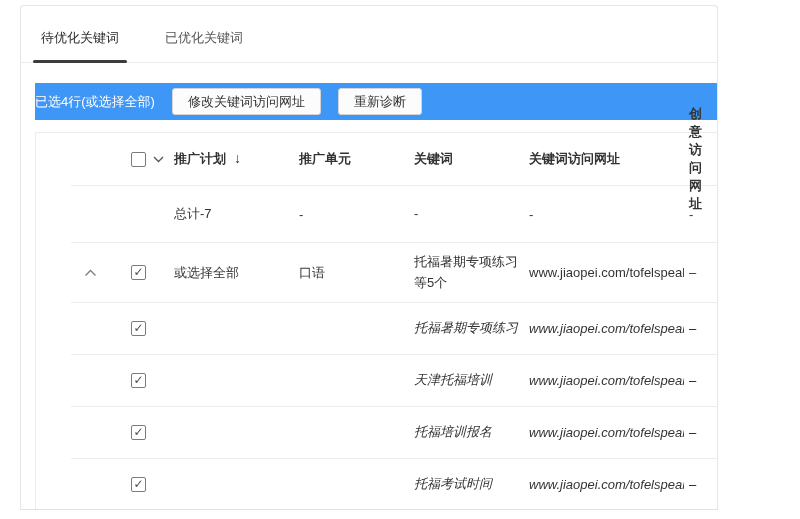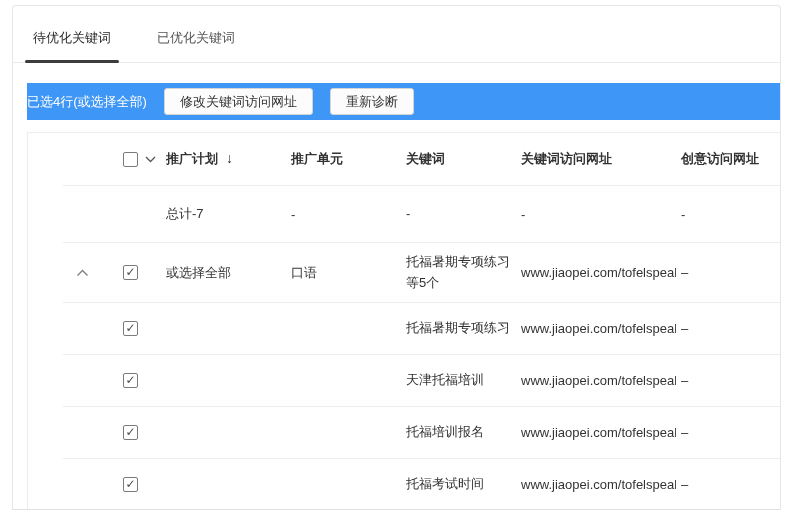--- a/index.html
+++ b/index.html
@@ -1,19 +1,19 @@
 <!DOCTYPE html>
 <html><head>
 <meta charset="utf-8">
 <style>
   * { box-sizing: border-box; margin: 0; padding: 0; }
   html,body { width: 800px; height: 519px; background: #ffffff;
     font-family: "Liberation Sans", "DejaVu Sans", sans-serif; }
   .card {
-    position: absolute; left: 12px; top: 5px; width: 769px; height: 505px;
+    position: absolute; left: 20px; top: 5px; width: 698px; height: 505px;
     background: #fff; border: 1px solid #e4e6ea; border-bottom-color: #dfe1e5;
     border-radius: 4px 4px 0 0; overflow: hidden;
   }
   
   .tabs { height: 57px; border-bottom: 1px solid #ebebeb;
     display: flex; align-items: flex-end; padding-left: 12px; }
   .tab { font-size: 13px; color: #555; padding: 0 8px 15px; margin-right: 30px;
     position: relative; cursor: pointer; white-space: nowrap; }
   .tab.active { color: #2b2b2b; }
   .tab.active::after { content: ""; position: absolute; left: 0; right: 0;
@@ -26,21 +26,21 @@
     background: #fcfcfc; border: 1px solid #d4d4d4; border-radius: 3px;
     font-size: 13px; color: #333; font-family: inherit; cursor: pointer; }
   
   .table { margin-left: 14px; border-top: 1px solid #ececec;
     border-left: 1px solid #ececec; font-size: 13px; color: #333; padding-left: 35px; }
   .tr { display: flex; align-items: center; border-bottom: 1px solid #ececec;
     background: #fff; }
   .tr.header { height: 53px; font-weight: 700; }
   .tr.summary { height: 57px; }
   .tr.group { height: 60px; }
-  .tr.sub { height: 52px; }
+  .tr.sub { height: 52px; font-style: italic; }
   .td { padding: 0 5px; overflow: hidden; }
   .c-caret { width: 48px; padding-left: 13px; display: flex; align-items: center; }
   .c-check { width: 50px; padding-left: 12px; display: flex; align-items: center; }
   .c-plan  { width: 125px; }
   .c-unit  { width: 115px; }
   .c-kw    { width: 115px; line-height: 1.55; }
   .c-kwurl { width: 160px; }
   .c-curl  { flex: 1; }
   .cb { display: inline-block; width: 15px; height: 15px;
     border: 1px solid #7b7b7b; border-radius: 2px; background: #fff;

